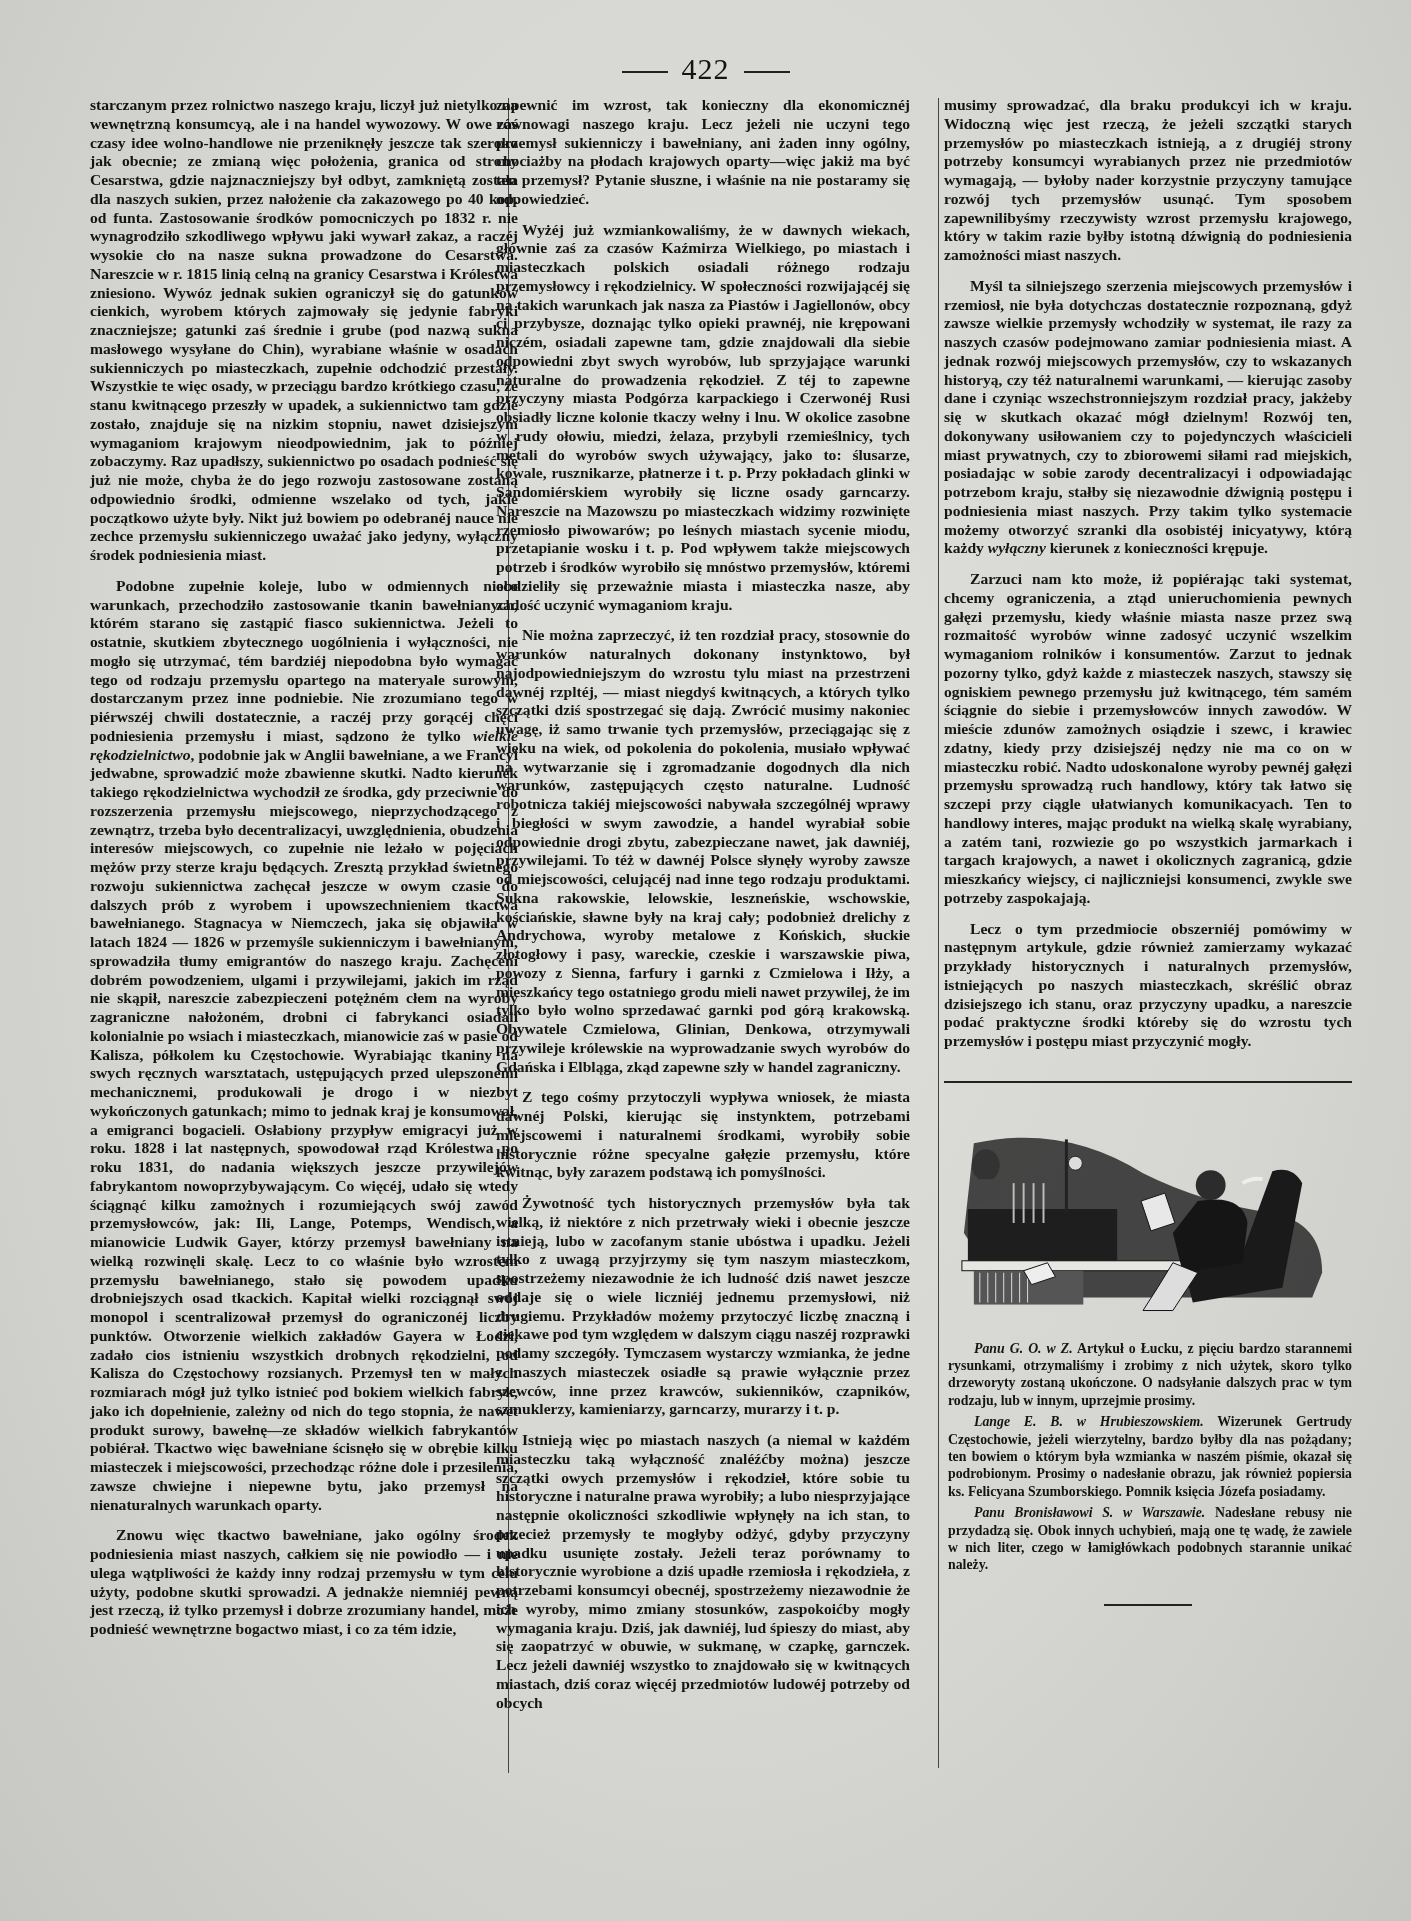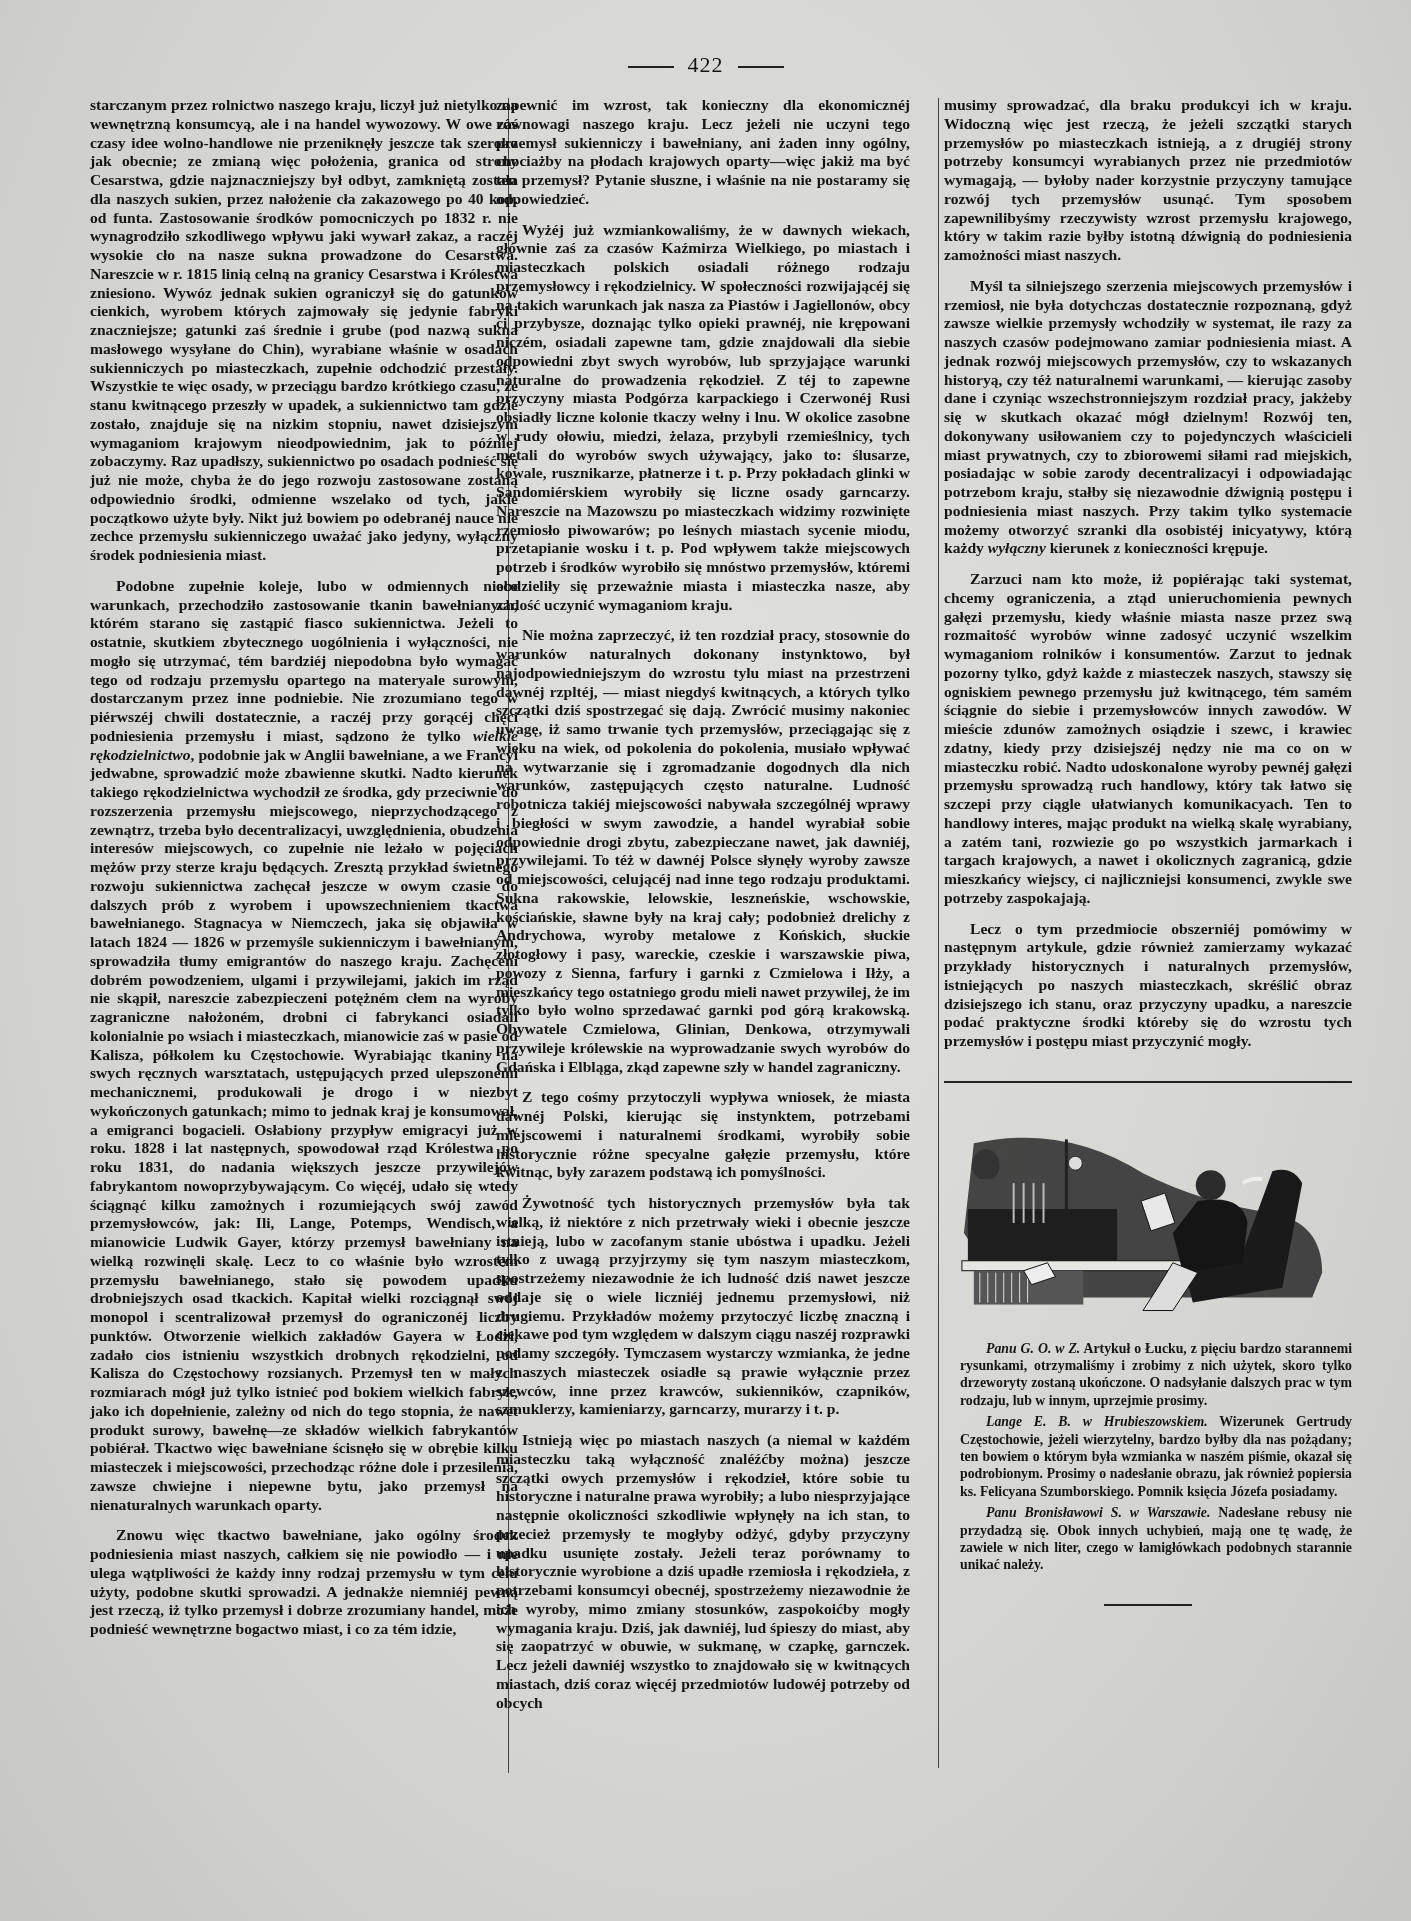--- a/index.html
+++ b/index.html
@@ -6,21 +6,21 @@
   body {
     width: 1411px; height: 1921px; overflow: hidden;
     background: #d6d6d3;
     background-image: radial-gradient(ellipse at 50% 40%, #e0e0dd 0%, #d5d5d2 60%, #c6c6c3 100%);
     color: #141414;
     font-family: "Liberation Serif", "DejaVu Serif", serif;
     position: relative;
   }
   .page-number {
     position: absolute; top: 52px; left: 0; width: 1411px;
-    text-align: center; font-size: 22px; letter-spacing: 1px;
+    text-align: center; font-size: 30px; letter-spacing: 1px;
   }
   .page-number .dash { display: inline-block; width: 46px; border-top: 2px solid #222; vertical-align: middle; margin: 0 14px; }
   .column {
     position: absolute; top: 96px;
     font-size: 15.6px; line-height: 18.75px;
     text-align: justify; hyphens: manual;
     font-weight: bold; font-stretch: condensed;
     transform-origin: top left;
   }
   .col-left  { left: 90px;  width: 428px; }
@@ -28,21 +28,21 @@
   .col-right { left: 944px; width: 408px; }
   .rule-v { position: absolute; border-left: 1.5px solid #444; }
   .rule-1 { left: 508px; top: 98px; height: 1675px; }
   .rule-2 { left: 938px; top: 98px; height: 1670px; }
   p { margin: 0 0 12px 0; text-indent: 26px; }
   p.first { text-indent: 0; }
   em { }
   .hr-rule { border-top: 2px solid #222; margin: 30px 0 20px 0; }
   .illustration { width: 100%; height: 200px; margin: 10px 0 22px 0; }
   .notes { font-size: 13.8px; line-height: 17.4px; font-weight: bold; }
-  .notes p { text-indent: 26px; margin: 0 0 4px 16px; }
+  .notes p { text-indent: 26px; margin: 0 0 4px 4px; }
   .notes .addressee { font-style: italic; }
   .short-rule { width: 88px; margin: 30px auto 0 auto; border-top: 2px solid #222; }
 </style>
 </head>
 <body>
 
 <div class="page-number">
   <span class="dash"></span><span>422</span><span class="dash"></span>
 </div>
 

